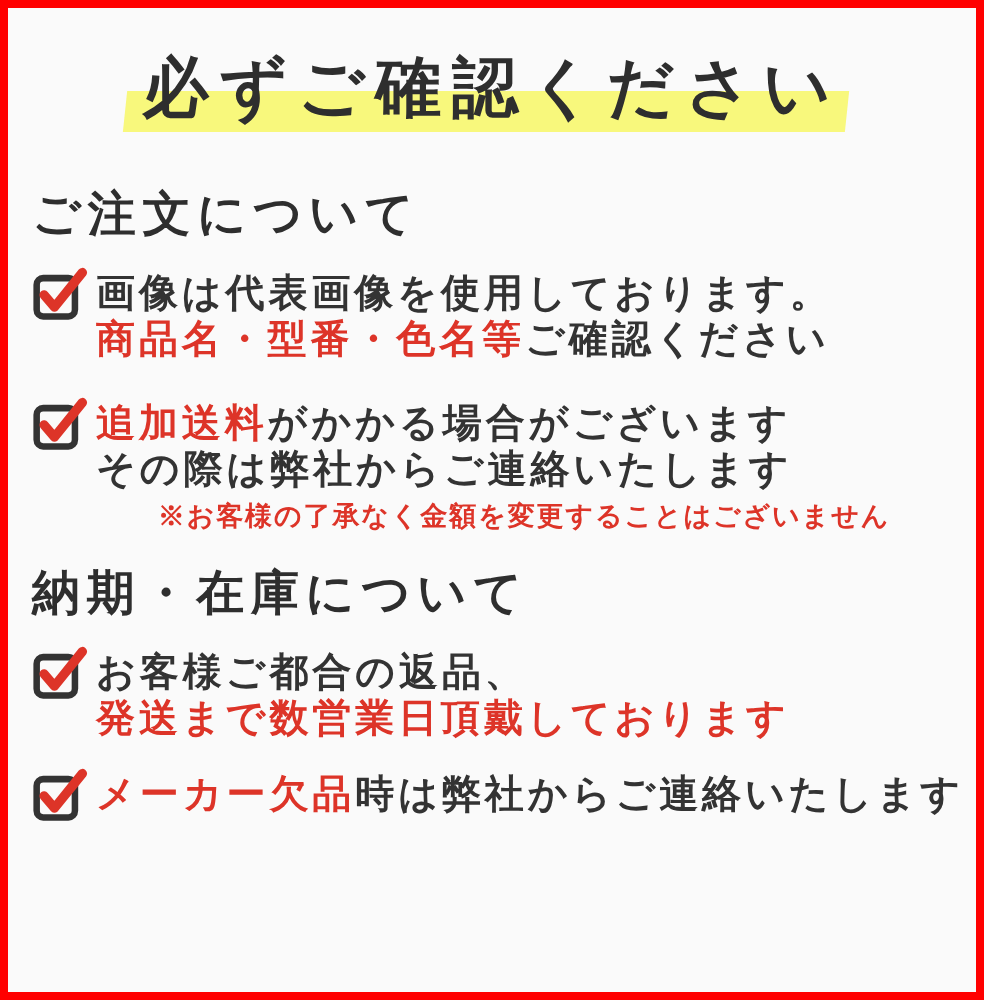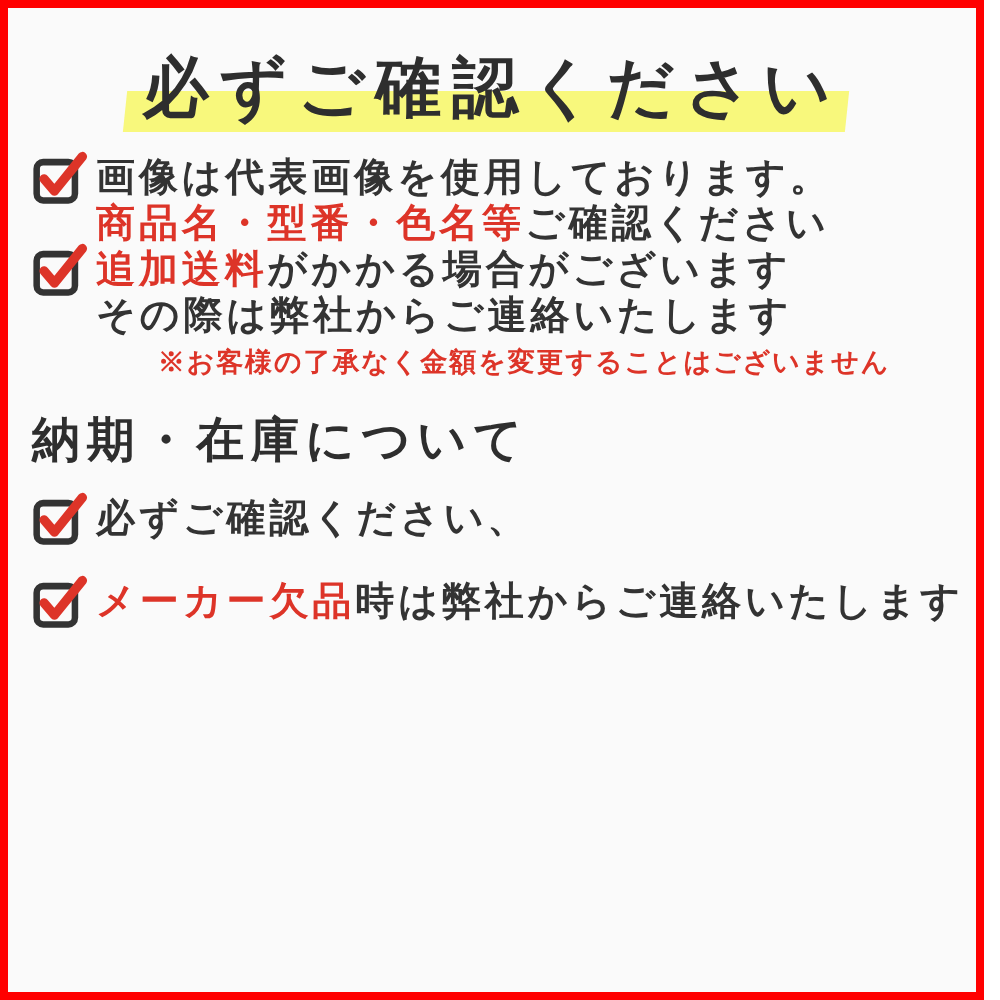--- a/index.html
+++ b/index.html
@@ -56,21 +56,21 @@
     line-height:1.2;
   }
   .sec1-heading{margin-top:58px;}
   .sec2-heading{margin-top:32px;}
   .item{
     display:flex;
     align-items:flex-start;
   }
   .item-1{margin-top:26px;}
   .item-2{margin-top:33px;}
-  .item-3{}
+  .item-3{margin-top:38px;}
   .item-4{margin-top:26px;}
   .item-5{margin-top:30px;}
   .cbx{
     flex:0 0 auto;
     width:56px;height:56px;
     margin-right:8px;
     margin-top:-3px;
   }
   .cbx svg{display:block;width:56px;height:56px;}
   .item-text{
@@ -102,20 +102,21 @@
 
 <div class="frame">
 
   <div class="header">
     <div class="title-wrap">
       <span class="title-highlight"></span>
       <h1 class="title-text">必ずご確認ください</h1>
     </div>
   </div>
 
+  <h2 class="section-heading sec1-heading">ご注文について</h2>
 
   <div class="item item-1">
     <span class="cbx">
       <svg viewBox="0 0 60 60" aria-hidden="true">
         <rect x="5" y="13" width="41" height="41" rx="7" fill="none" stroke="#333333" stroke-width="7"></rect>
         <path d="M13 31 L24 44 L54 7" fill="none" stroke="var(--accent-red)" stroke-width="10" stroke-linecap="round" stroke-linejoin="round"></path>
       </svg>
     </span>
     <div class="item-text">
       <p class="line"><span class="dark">画像は代表画像を使用しております。</span></p>
@@ -145,21 +146,22 @@
   <h2 class="section-heading sec2-heading">納期・在庫について</h2>
 
   <div class="item item-4">
     <span class="cbx">
       <svg viewBox="0 0 60 60" aria-hidden="true">
         <rect x="5" y="13" width="41" height="41" rx="7" fill="none" stroke="#333333" stroke-width="7"></rect>
         <path d="M13 31 L24 44 L54 7" fill="none" stroke="var(--accent-red)" stroke-width="10" stroke-linecap="round" stroke-linejoin="round"></path>
       </svg>
     </span>
     <div class="item-text">
-      <p class="line"><span class="dark">必ずご確認ください、</span></p>
+      <p class="line"><span class="dark">お客様ご都合の返品、</span></p>
+      <p class="line"><span class="red">発送まで数営業日頂戴しております</span></p>
     </div>
   </div>
 
   <div class="item item-5">
     <span class="cbx">
       <svg viewBox="0 0 60 60" aria-hidden="true">
         <rect x="5" y="13" width="41" height="41" rx="7" fill="none" stroke="#333333" stroke-width="7"></rect>
         <path d="M13 31 L24 44 L54 7" fill="none" stroke="var(--accent-red)" stroke-width="10" stroke-linecap="round" stroke-linejoin="round"></path>
       </svg>
     </span>

